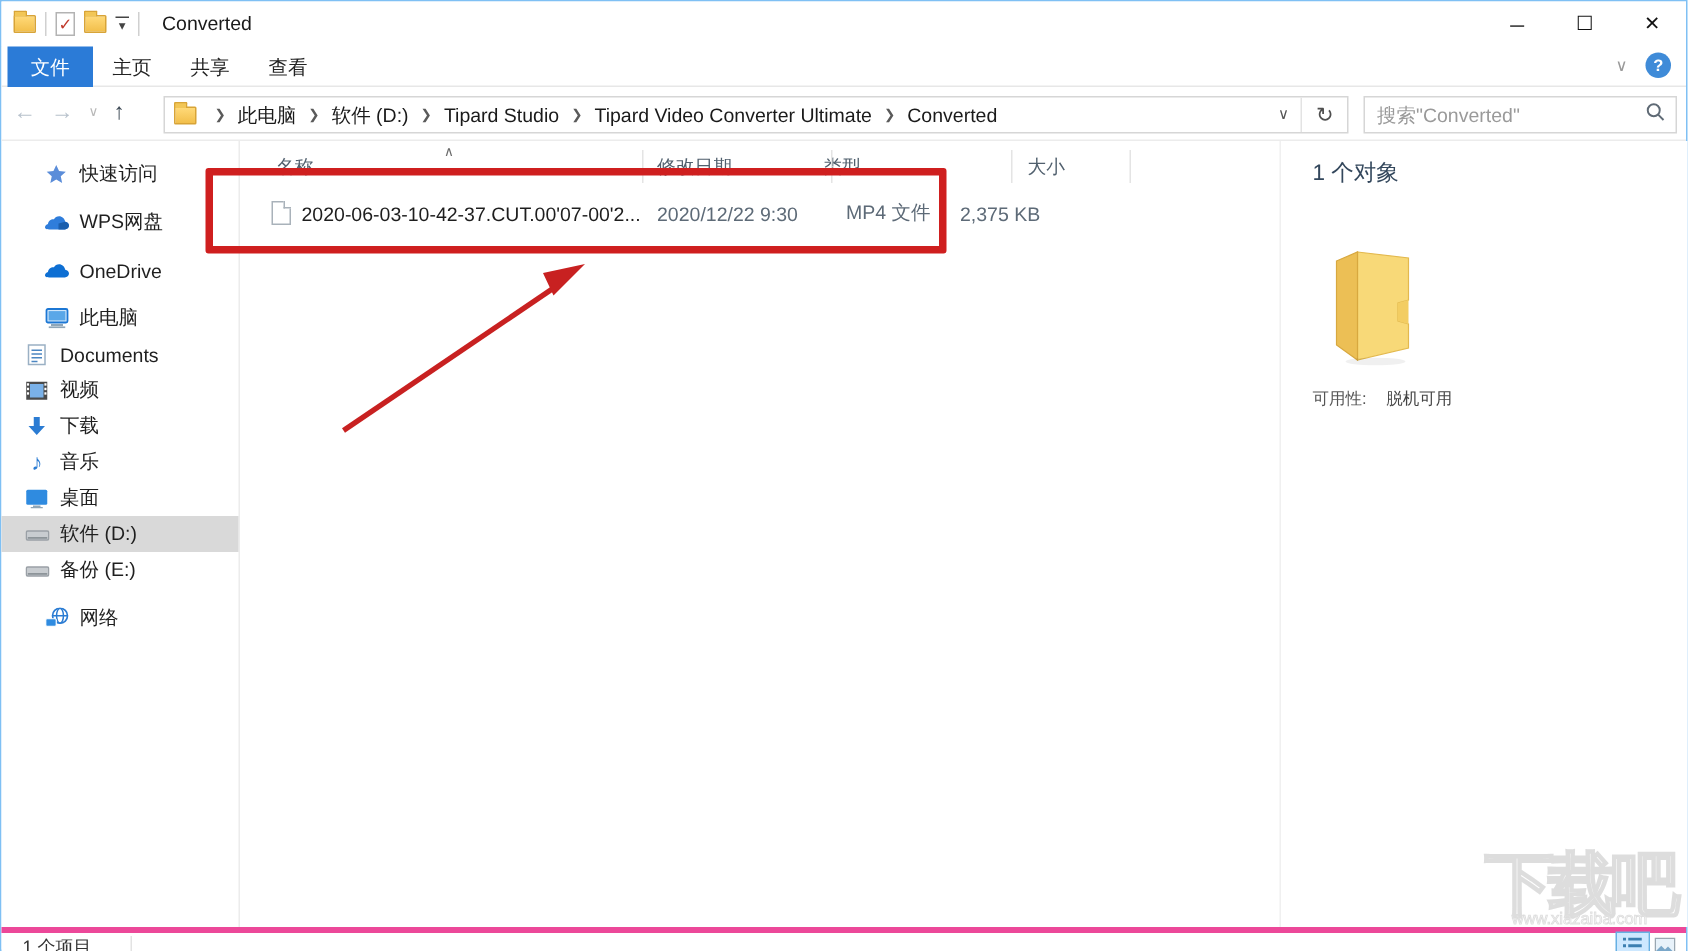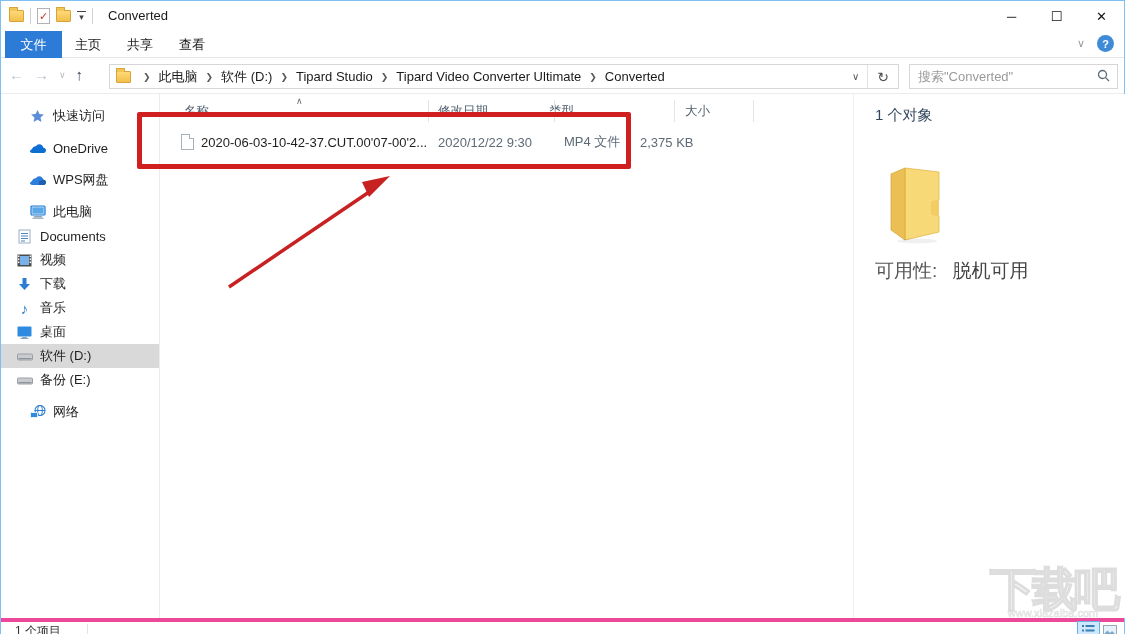--- a/index.html
+++ b/index.html
@@ -85,21 +85,21 @@
   .fdate,.ftype { font-size:13px; color:#5d6a77; }
   .fdate { position:absolute; left:278px; }
   .ftype { position:absolute; left:404px; }
   .fsize { position:absolute; left:480px; width:126px; text-align:left; font-size:13px; color:#5d6a77; }
 
   
   .details { position:absolute; left:852px; top:93px; width:272px; height:524px; background:#fff;
     border-left:1px solid #f0f0f0; }
   .obj-count { position:absolute; left:21px; top:12px; font-size:15px; color:#33475c; }
   .big-folder { position:absolute; left:33px; top:68px; width:62px; height:82px; }
-  .avail { position:absolute; left:21px; top:164px; font-size:19px; color:#444; }
+  .avail { position:absolute; left:21px; top:164px; font-size:11px; color:#444; }
   .avail .lbl { color:#555; margin-right:10px; }
 
   
   .statusbar { position:absolute; left:0; top:617px; width:100%; height:17px; background:#fff;
     border-top:4px solid #ec4899; font-size:12px; color:#333; }
   .status-items { position:absolute; left:14px; top:1px; }
   .status-div { position:absolute; left:86px; top:2px; width:1px; height:12px; background:#e3e3e3; }
   .view-btns { position:absolute; right:4px; top:0; display:flex; }
   .vbtn { width:21px; height:16px; display:flex; align-items:center; justify-content:center; }
   .vbtn.active { background:#cde8ff; outline:1px solid #66b0e3; }
@@ -190,33 +190,33 @@
       <span class="sb-ico">
         <svg width="15" height="15" viewBox="0 0 16 16">
             <path d="M8 1l2 4.4 4.8.5-3.6 3.2 1 4.7L8 11.4l-4.2 2.4 1-4.7L1.2 5.9 6 5.4z" fill="#5b8dd9"></path>
           </svg>
         </span>
       <span>快速访问</span>
     </div>
     <div class="sb-item gap">
       <span class="sb-ico">
         <svg width="16" height="11" viewBox="0 0 16 11">
-            <path d="M4 10h9.2c1.5 0 2.8-1.1 2.8-2.6 0-1.4-1.1-2.5-2.5-2.6C13 2.7 11.4 1.2 9.4 1.2 7.9 1.2 6.6 2 6 3.2 4 3 2.2 4.4 2 6.3.9 6.5 0 7.4 0 8.5 0 9.4.8 10 4 10z" fill="#0e6fd3"></path>
-          </svg>
-        </span>
-      <span>OneDrive</span>
-    </div>
-    <div class="sb-item gap">
-      <span class="sb-ico">
-        <svg width="16" height="11" viewBox="0 0 16 11">
             <path d="M4 10h9.2c1.5 0 2.8-1.1 2.8-2.6 0-1.4-1.1-2.5-2.5-2.6C13 2.7 11.4 1.2 9.4 1.2 7.9 1.2 6.6 2 6 3.2 4 3 2.2 4.4 2 6.3.9 6.5 0 7.4 0 8.5 0 9.4.8 10 4 10z" fill="#2f7ddb"></path>
             <path d="M9 10h4.2c1.5 0 2.8-1.1 2.8-2.6 0-1.4-1.1-2.5-2.5-2.6L9 6z" fill="#1b5fae"></path>
           </svg>
         </span>
       <span>WPS网盘</span>
+    </div>
+    <div class="sb-item gap">
+      <span class="sb-ico">
+        <svg width="16" height="11" viewBox="0 0 16 11">
+            <path d="M4 10h9.2c1.5 0 2.8-1.1 2.8-2.6 0-1.4-1.1-2.5-2.5-2.6C13 2.7 11.4 1.2 9.4 1.2 7.9 1.2 6.6 2 6 3.2 4 3 2.2 4.4 2 6.3.9 6.5 0 7.4 0 8.5 0 9.4.8 10 4 10z" fill="#0e6fd3"></path>
+          </svg>
+        </span>
+      <span>OneDrive</span>
     </div>
     <div class="sb-item gap">
       <span class="sb-ico">
         <svg width="16" height="14" viewBox="0 0 16 14">
             <rect x="1" y="1" width="14" height="9" rx="1" fill="#cfe6fb" stroke="#1c77d4" stroke-width="1.2"></rect>
             <rect x="2.4" y="2.4" width="11.2" height="6.2" fill="#5aa7e8"></rect>
             <rect x="4" y="11" width="8" height="1.4" fill="#8fa6b8"></rect>
             <rect x="2.5" y="12.6" width="11" height="1.2" fill="#8fa6b8"></rect>
           </svg>
         </span>

